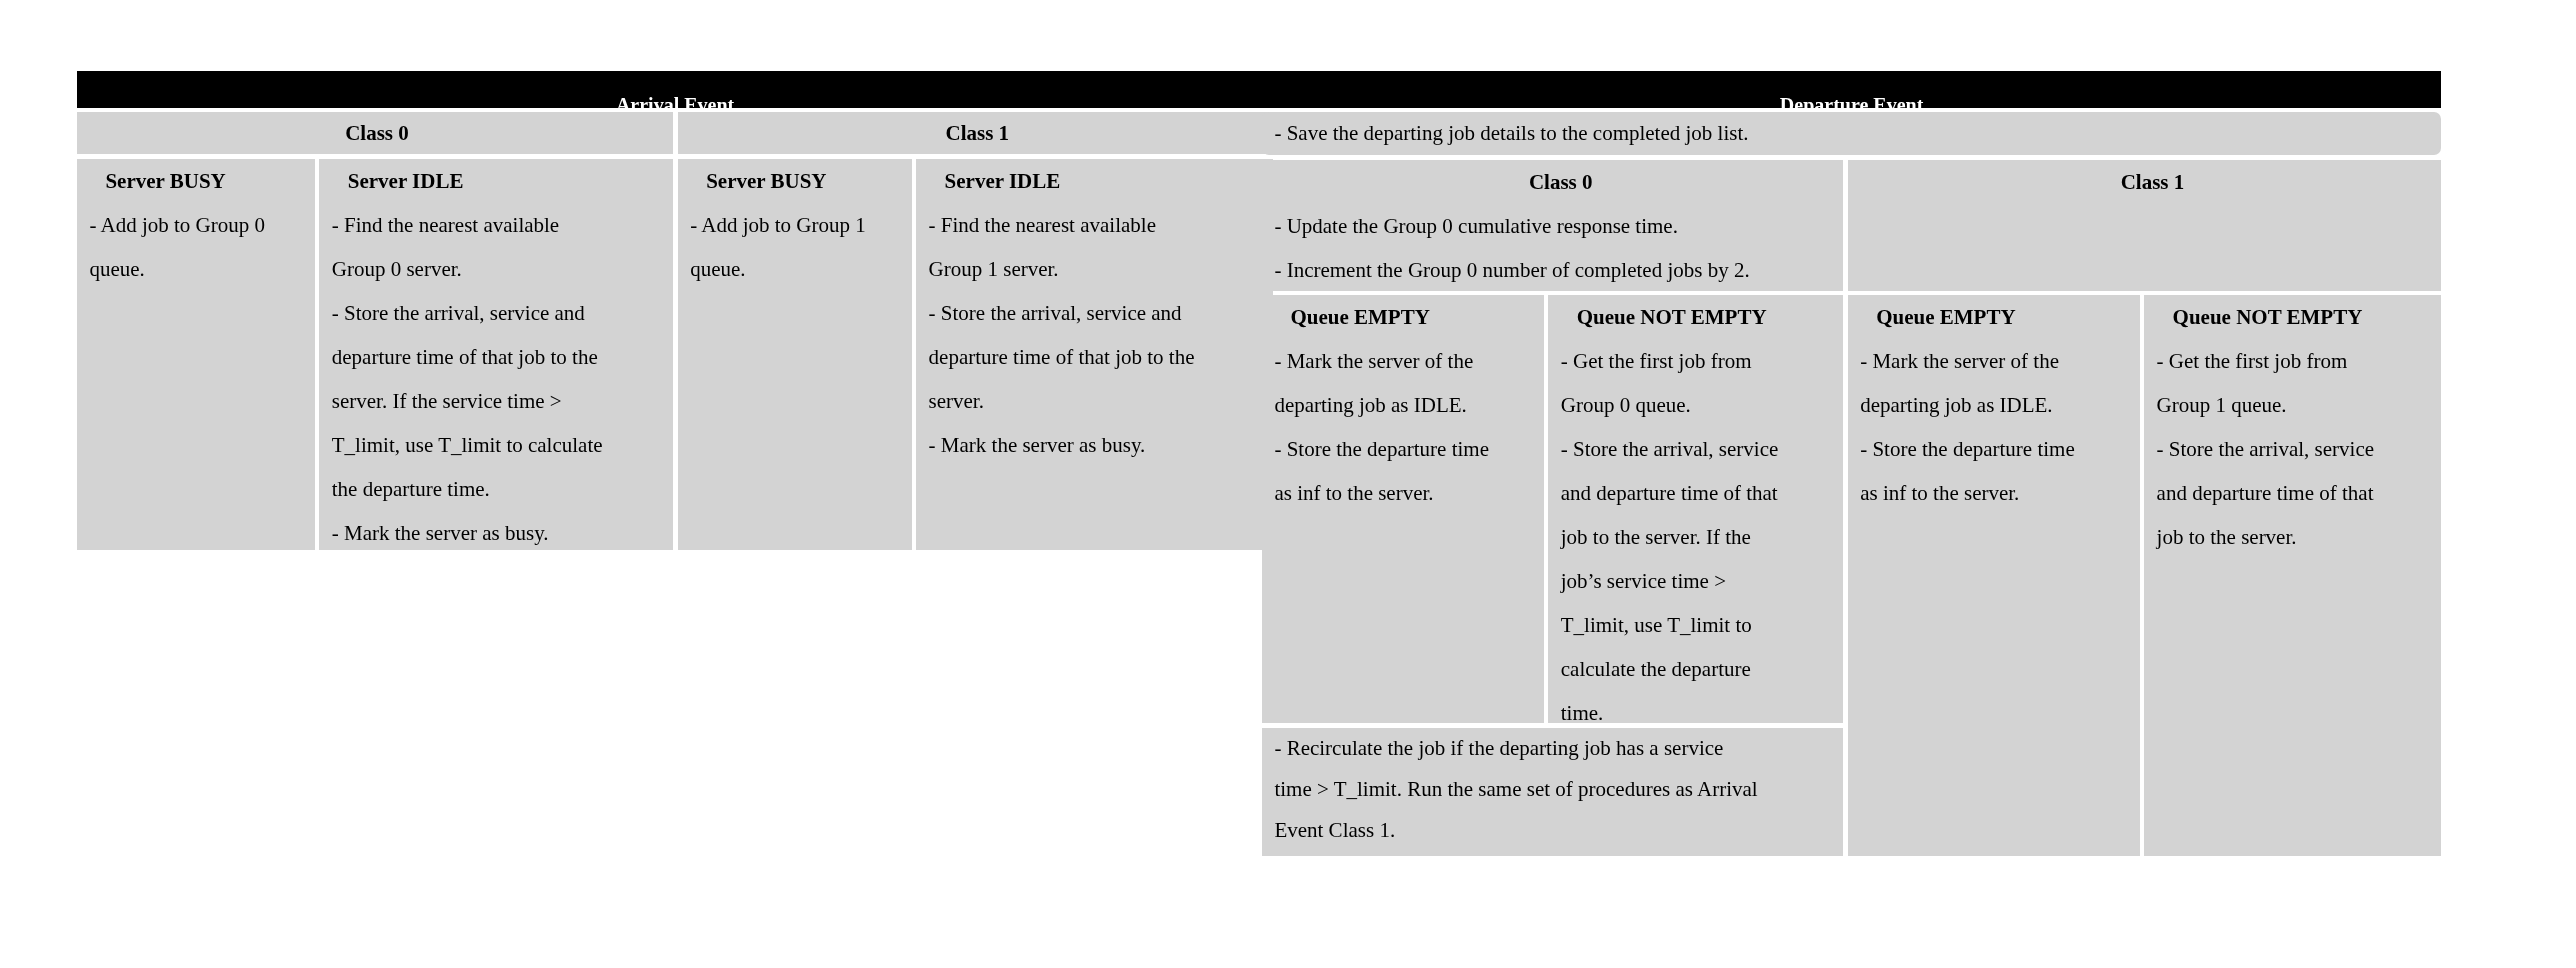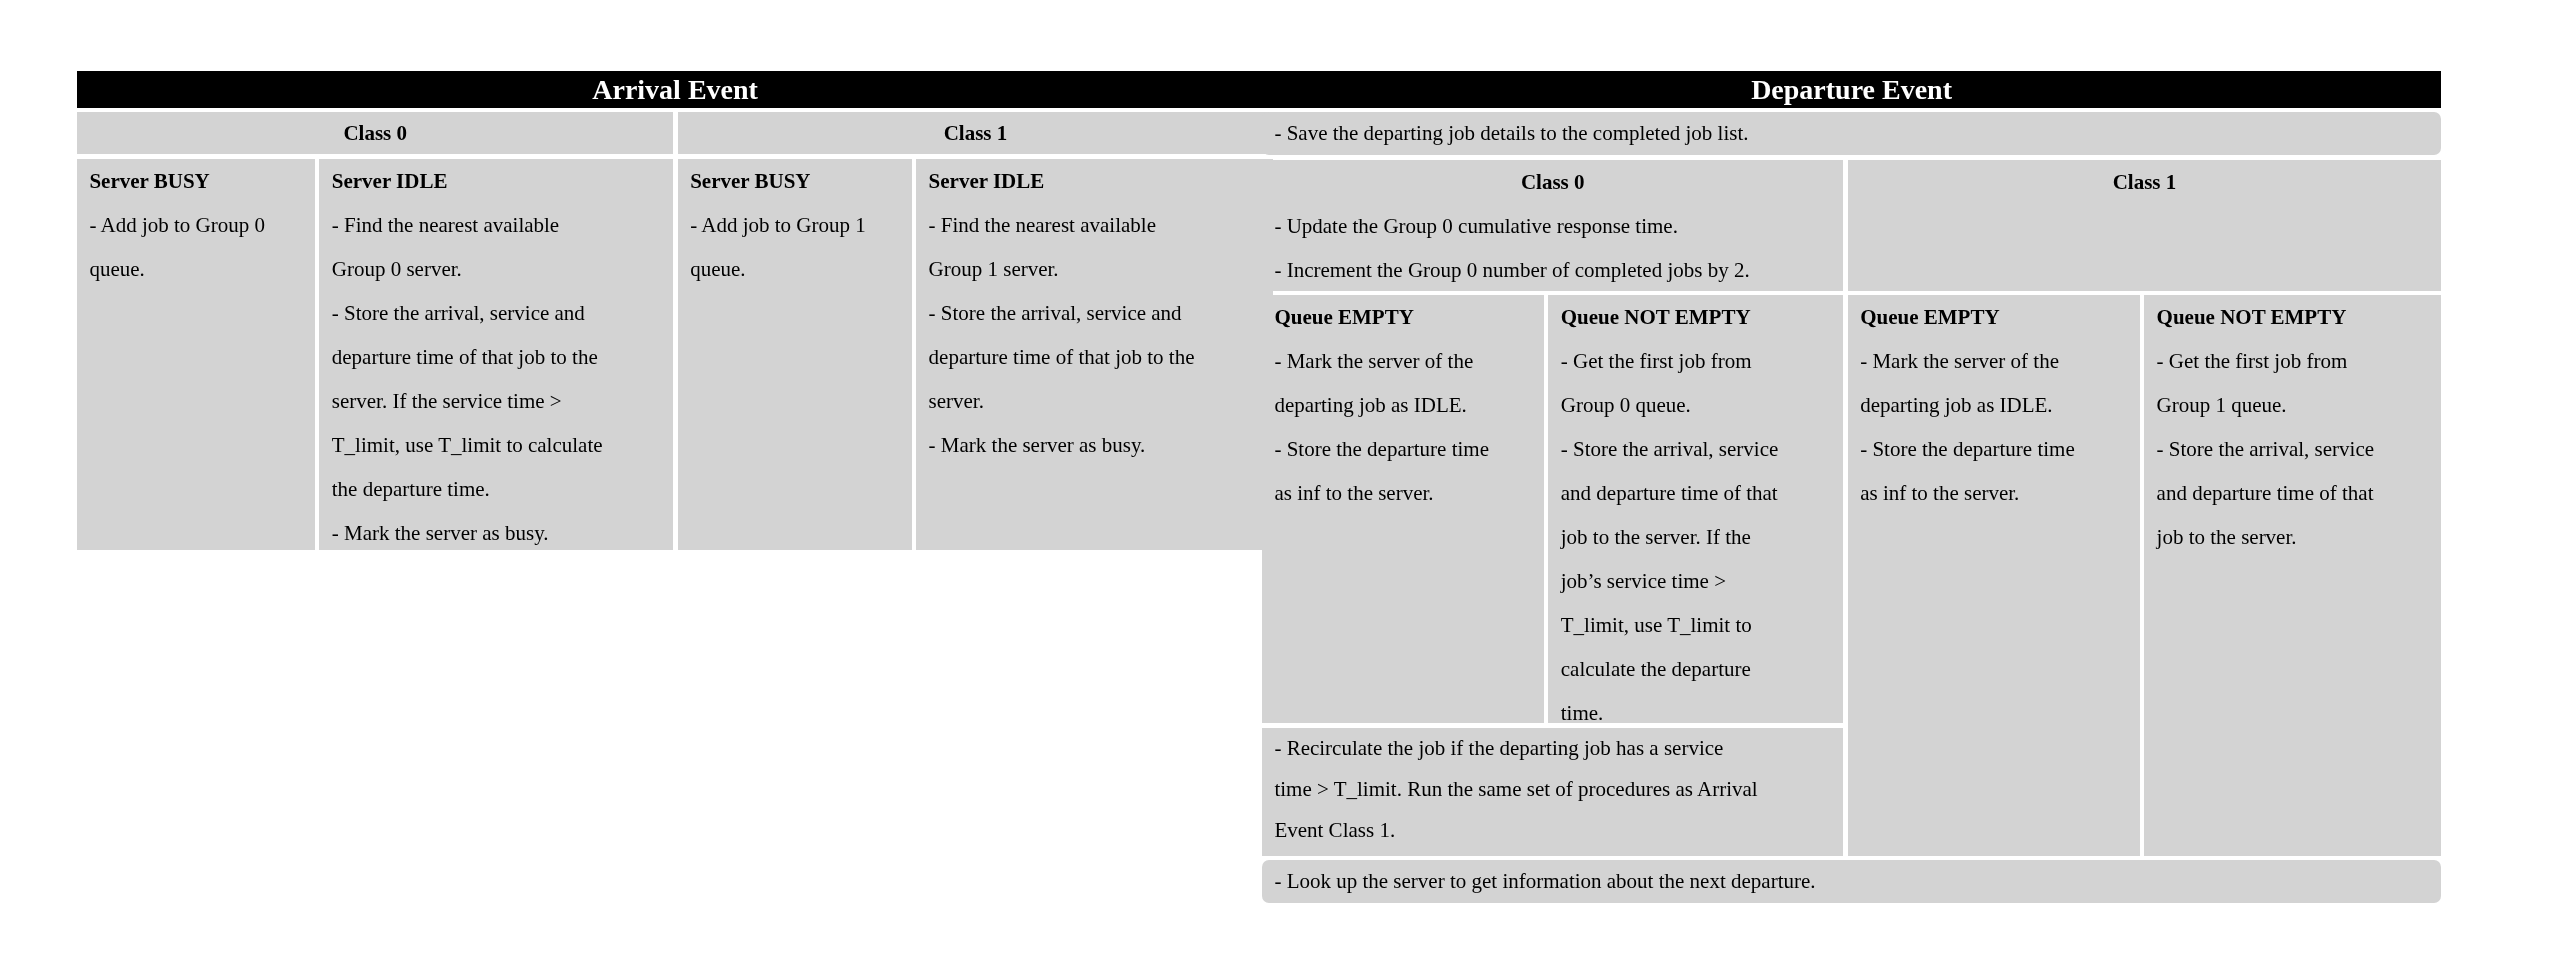--- a/index.html
+++ b/index.html
@@ -11,24 +11,24 @@
     position:relative;
     overflow:hidden;
   }
   .tbl{position:absolute;display:grid;gap:4.4px;}
   .arrival{left:77px;top:71px;grid-template-columns:238px 354px 234px 357px;grid-template-rows:37px 42px 391px 46px;}
   .departure{left:1262px;top:71px;grid-template-columns:282px 295px 292px 297px;grid-template-rows:37px 43px 131px 428px 128px 43px;}
   .cell{background:var(--cell-bg,#d3d3d3);font-size:21px;line-height:44px;padding:0 12.4px;}
   .titlebar{
     grid-column:1/-1;grid-row:1;
     background:var(--title-bg,#000000);color:var(--title-text,#ffffff);
-    font-weight:bold;text-align:center;font-size:28px;line-height:37px;
-    padding:0;
+    font-weight:bold;text-align:center;font-size:20px;line-height:37px;
+    padding:16px;
   }
-  .hline{font-weight:bold;}
+  .hline{font-weight:bold;padding-left:16px;}
   .body{white-space:pre-line;}
   .center{text-align:center;}
   .lh48{line-height:42px;}
   .lh49{line-height:43px;border-radius:7px;}
   .lh52{line-height:46px;}
   .lh47{line-height:41px;}
 </style>
 </head>
 <body style="--page-bg: #ffffff; --title-bg: #000000; --title-text: #ffffff; --cell-bg: #d3d3d3; --text: #000000;">
 
@@ -117,15 +117,14 @@
 Group 1 queue.
 - Store the arrival, service
 and departure time of that
 job to the server.</div>
   </div>
 
   <div class="cell body lh47" style="grid-column:1/3;grid-row:5;">- Recirculate the job if the departing job has a service
 time &gt; T_limit. Run the same set of procedures as Arrival
 Event Class 1.</div>
 
-  <div class="cell lh49" style="grid-column:1/-1;grid-row:6;">- Look up the server to get information about the next departure.</div>
 </div>
 
 
 </body></html>

